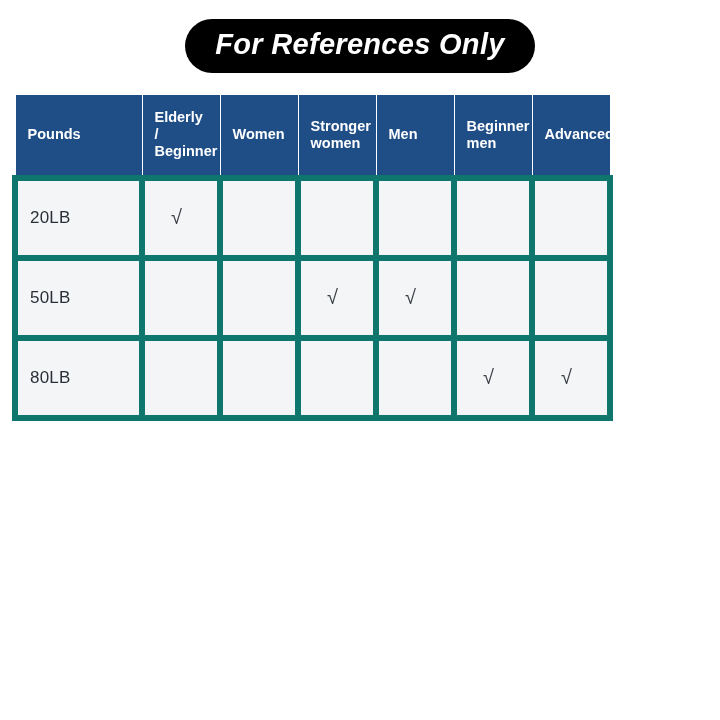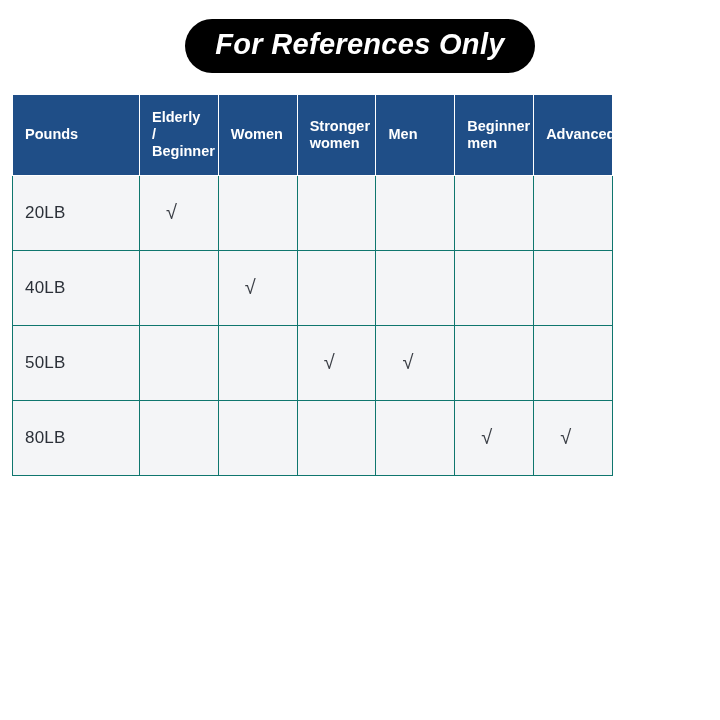--- a/index.html
+++ b/index.html
@@ -56,21 +56,21 @@
     height: 80px;
     padding: 0 12px;
     border: 1px solid #ffffff;
     line-height: 1.18;
   }
   table.grid th.first-col {
     width: 102px;
   }
   table.grid td {
     background: #f4f5f7;
-    border: 1px solid #0f766e;
+    border: 6px solid #0f766e;
     height: 74px;
     padding: 0 12px;
     font-size: 17px;
     color: #2e3440;
     vertical-align: middle;
   }
   table.grid td.label-cell {
     font-weight: normal;
     color: #2b3038;
     letter-spacing: 0.2px;
@@ -114,29 +114,20 @@
         <tr>
           <td class="label-cell">20LB</td>
           <td class="mark-cell"><span class="check">√</span></td>
           <td class="mark-cell"><span class="check empty">√</span></td>
           <td class="mark-cell"><span class="check empty">√</span></td>
           <td class="mark-cell"><span class="check empty">√</span></td>
           <td class="mark-cell"><span class="check empty">√</span></td>
           <td class="mark-cell"><span class="check empty">√</span></td>
         </tr>
         <tr>
-          <td class="label-cell">40LB</td>
-          <td class="mark-cell"><span class="check empty">√</span></td>
-          <td class="mark-cell"><span class="check">√</span></td>
-          <td class="mark-cell"><span class="check empty">√</span></td>
-          <td class="mark-cell"><span class="check empty">√</span></td>
-          <td class="mark-cell"><span class="check empty">√</span></td>
-          <td class="mark-cell"><span class="check empty">√</span></td>
-        </tr>
-        <tr>
           <td class="label-cell">50LB</td>
           <td class="mark-cell"><span class="check empty">√</span></td>
           <td class="mark-cell"><span class="check empty">√</span></td>
           <td class="mark-cell"><span class="check">√</span></td>
           <td class="mark-cell"><span class="check">√</span></td>
           <td class="mark-cell"><span class="check empty">√</span></td>
           <td class="mark-cell"><span class="check empty">√</span></td>
         </tr>
         <tr>
           <td class="label-cell">80LB</td>

